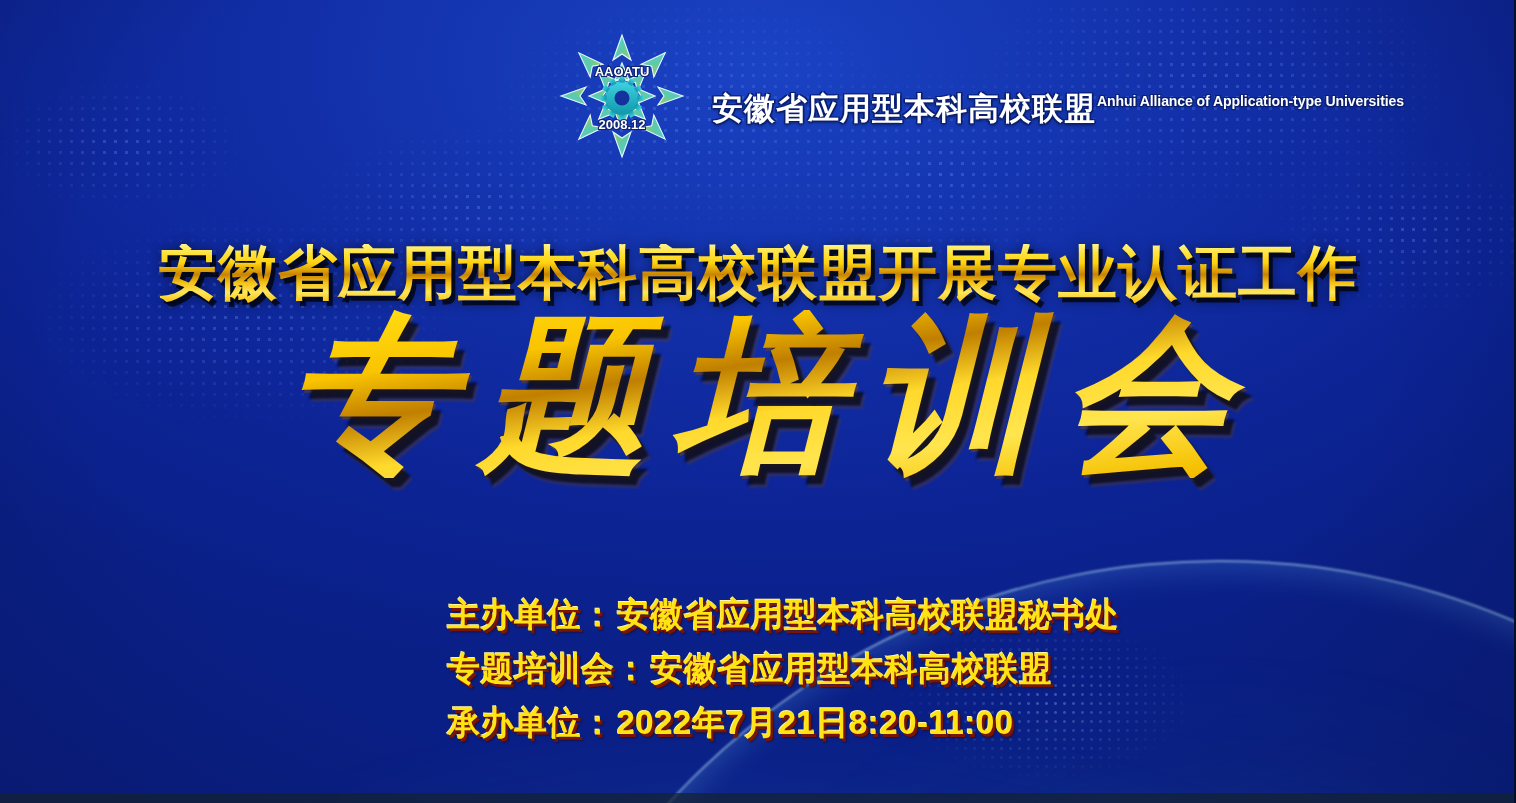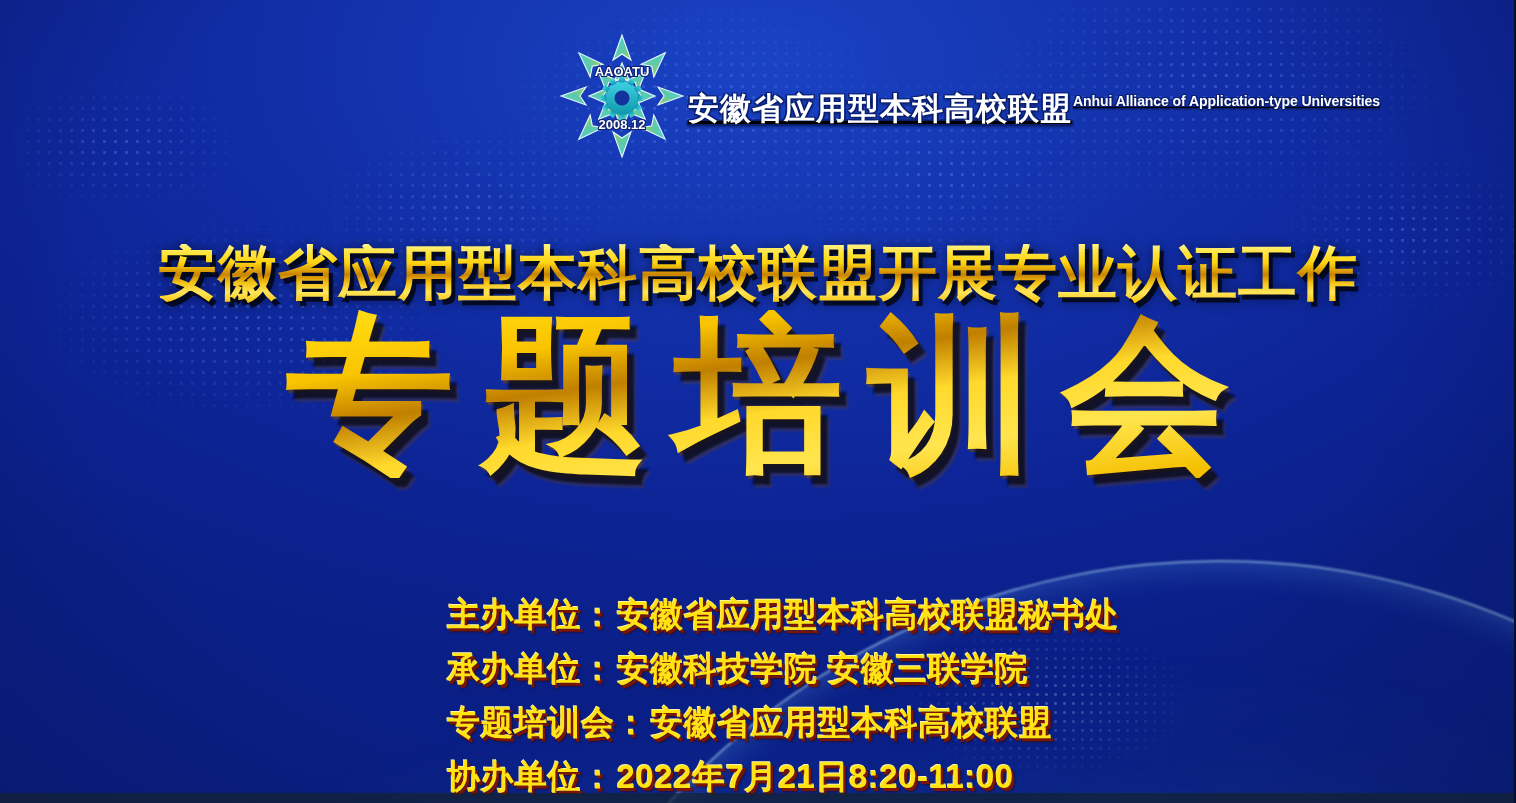--- a/index.html
+++ b/index.html
@@ -126,22 +126,21 @@
     mask-image: radial-gradient(ellipse 200px 110px at 40% 50%, #000 0%, rgba(0,0,0,0) 75%);
   }
 
   
   .logo-block {
     position: absolute;
     left: 556px;
     top: 30px;
     display: flex;
     align-items: center;
-    gap: 0;
-    text-decoration: underline;
+    gap: 24px;
   }
   .logo-mark {
     position: relative;
     width: 132px;
     height: 132px;
     flex: 0 0 auto;
   }
   .logo-mark svg { display: block; }
 
   .logo-words {
@@ -209,20 +208,21 @@
   
   .calligraphy {
     position: absolute;
     left: 0;
     right: 0;
     top: 310px;
     text-align: center;
     font-family: "DejaVu Serif", "Liberation Serif", serif;
     font-size: 168px;
     font-weight: bold;
+    font-style: italic;
     line-height: 1;
     letter-spacing: 26px;
     padding-left: 26px;
     white-space: nowrap;
     background-image: linear-gradient(172deg,
         #ffe93f 0%,
         #ffd60d 18%,
         #f9c400 30%,
         #c07f00 42%,
         #ffd92b 55%,
@@ -359,26 +359,23 @@
 
   <div class="headline">安徽省应用型本科高校联盟开展专业认证工作</div>
 
   <div class="calligraphy">专题培训会</div>
 
   <div class="info">
     <div class="info-line">
       <span class="info-label">主办单位：</span><span>安徽省应用型本科高校联盟秘书处</span>
     </div>
     <div class="info-line">
-      <span class="info-label">承办单位：</span><span>安徽科技学院 安徽三联学院</span>
+      <span class="info-label">专题培训会：</span><span>安徽省应用型本科高校联盟</span>
     </div>
     <div class="info-line">
-      <span class="info-label">专题培训会：</span><span>安徽省应用型本科高校联盟</span>
-    </div>
-    <div class="info-line">
-      <span class="info-label">协办单位：</span><span>2022年7月21日8:20-11:00</span>
+      <span class="info-label">承办单位：</span><span>2022年7月21日8:20-11:00</span>
     </div>
   </div>
 
   <div class="player-bar"></div>
   <div class="edge-right"></div>
 
 </div>
 
 </body></html>

